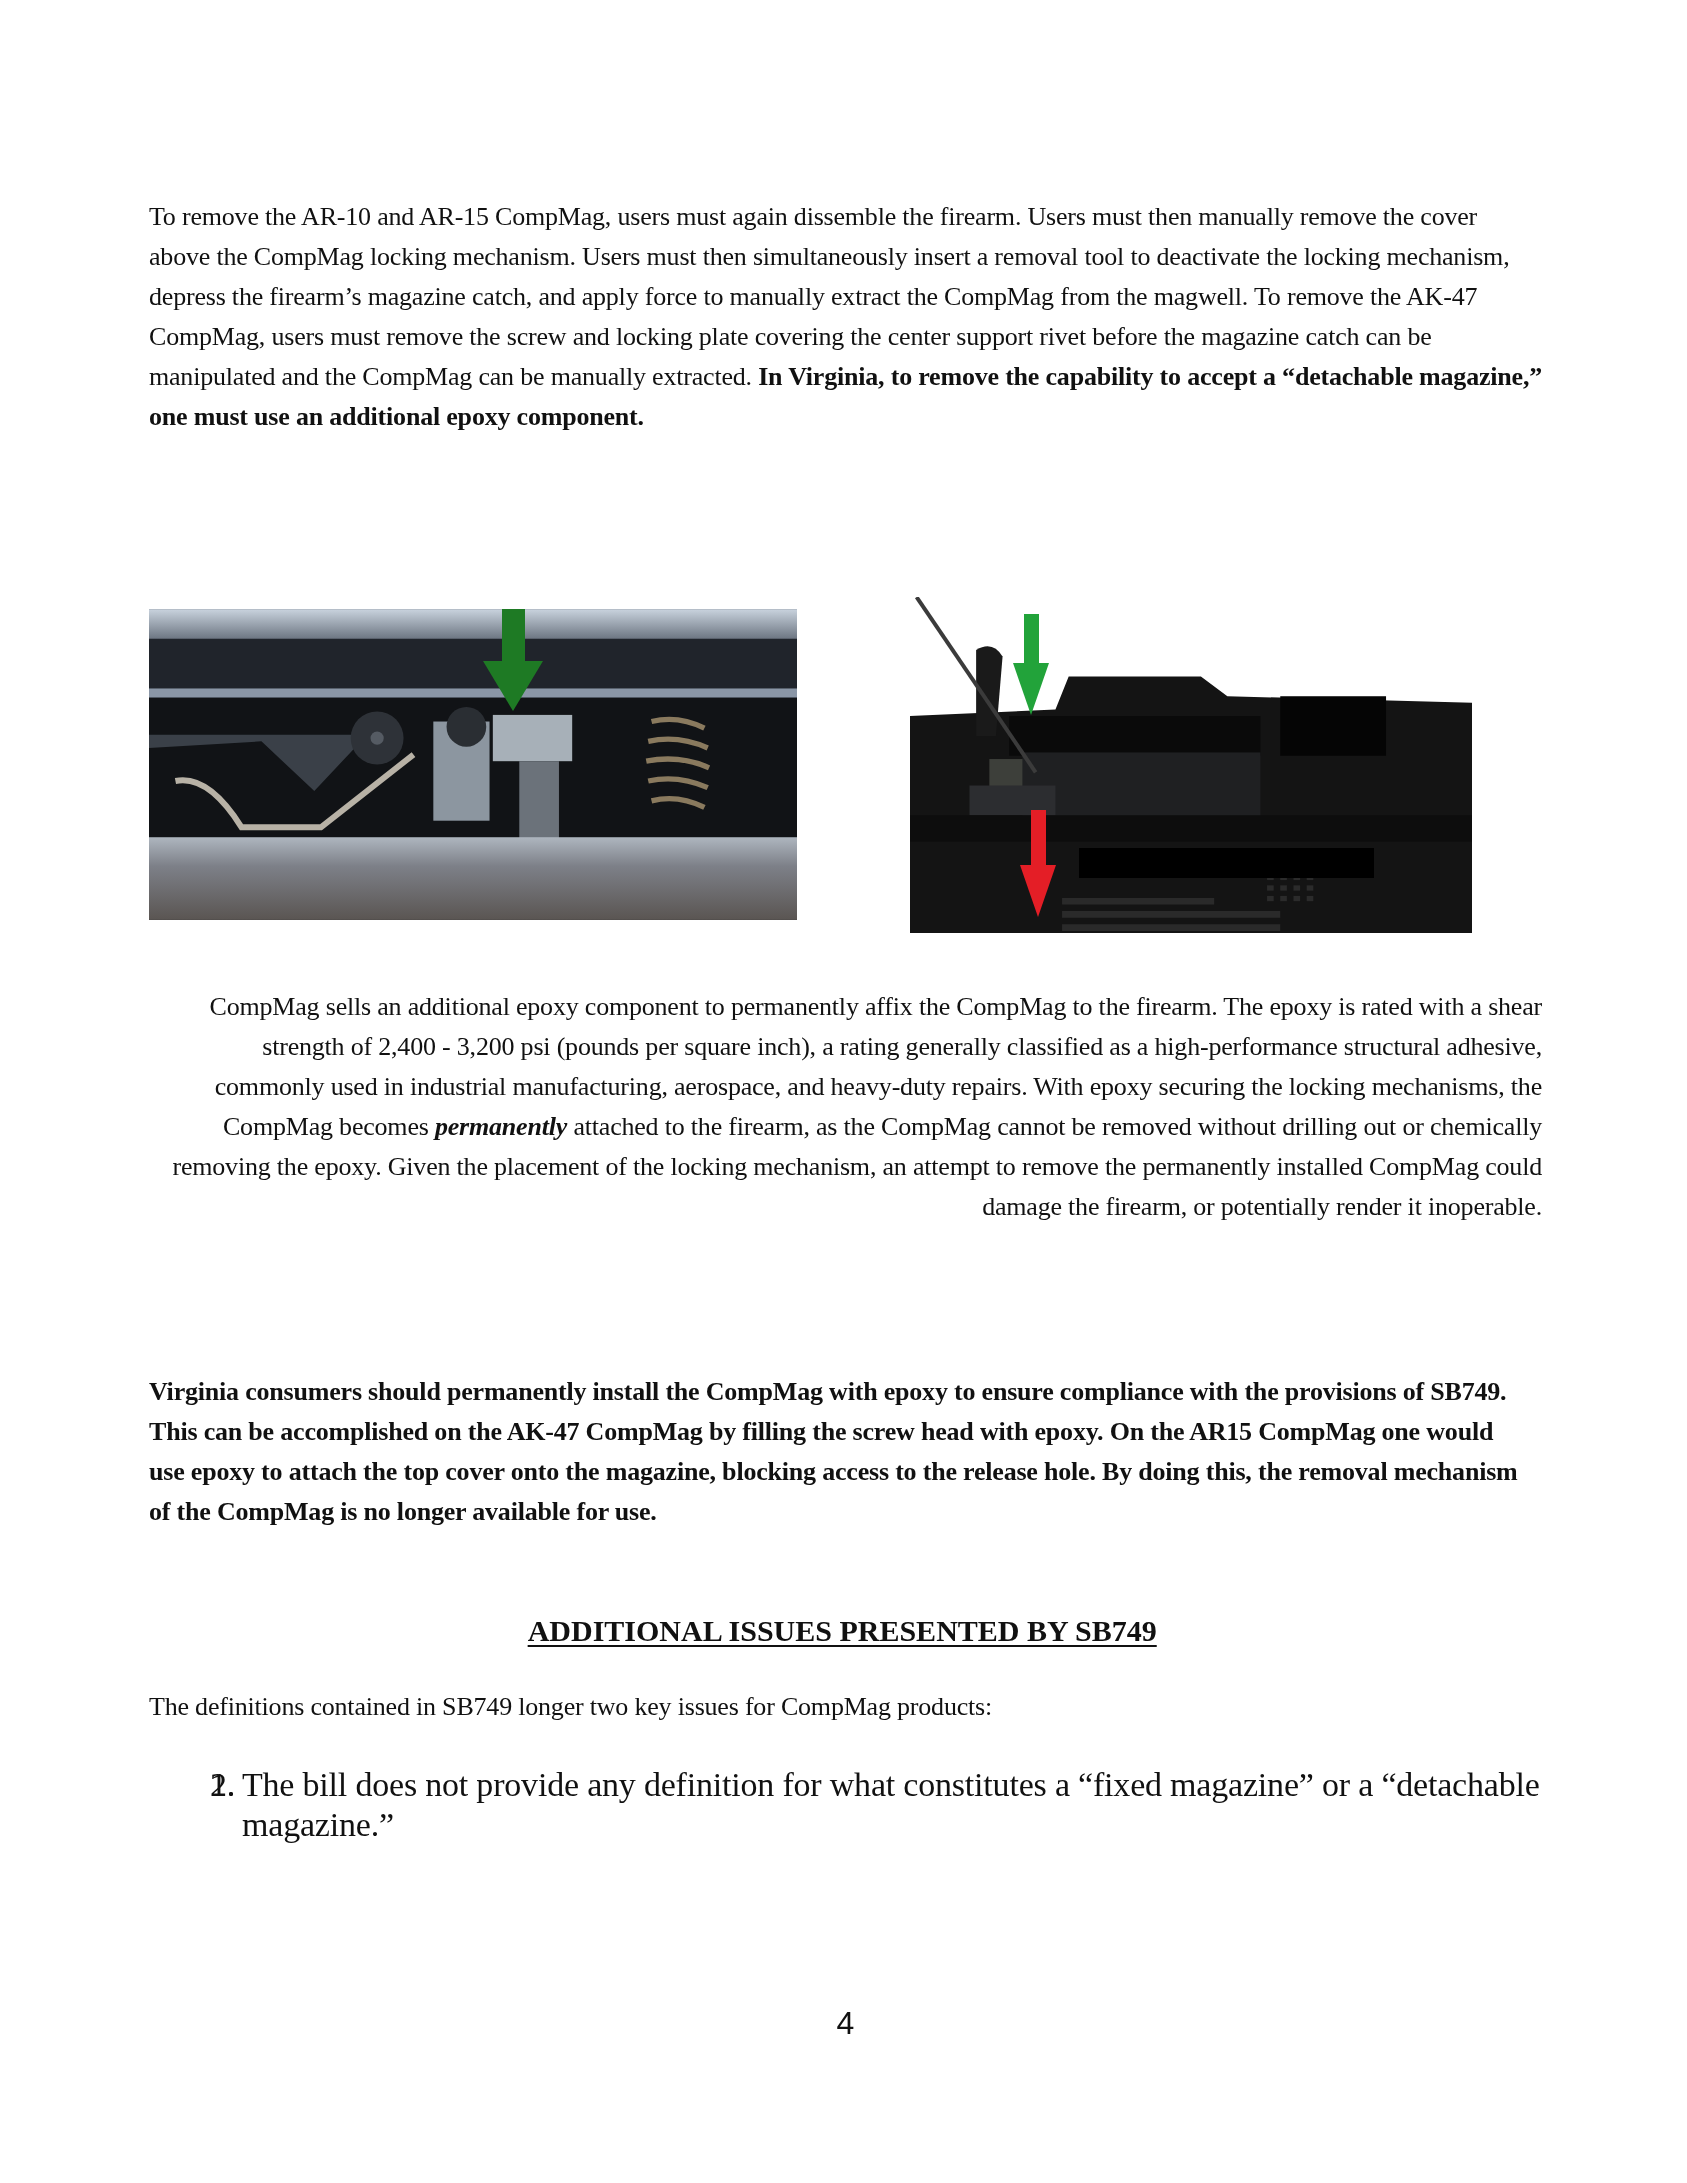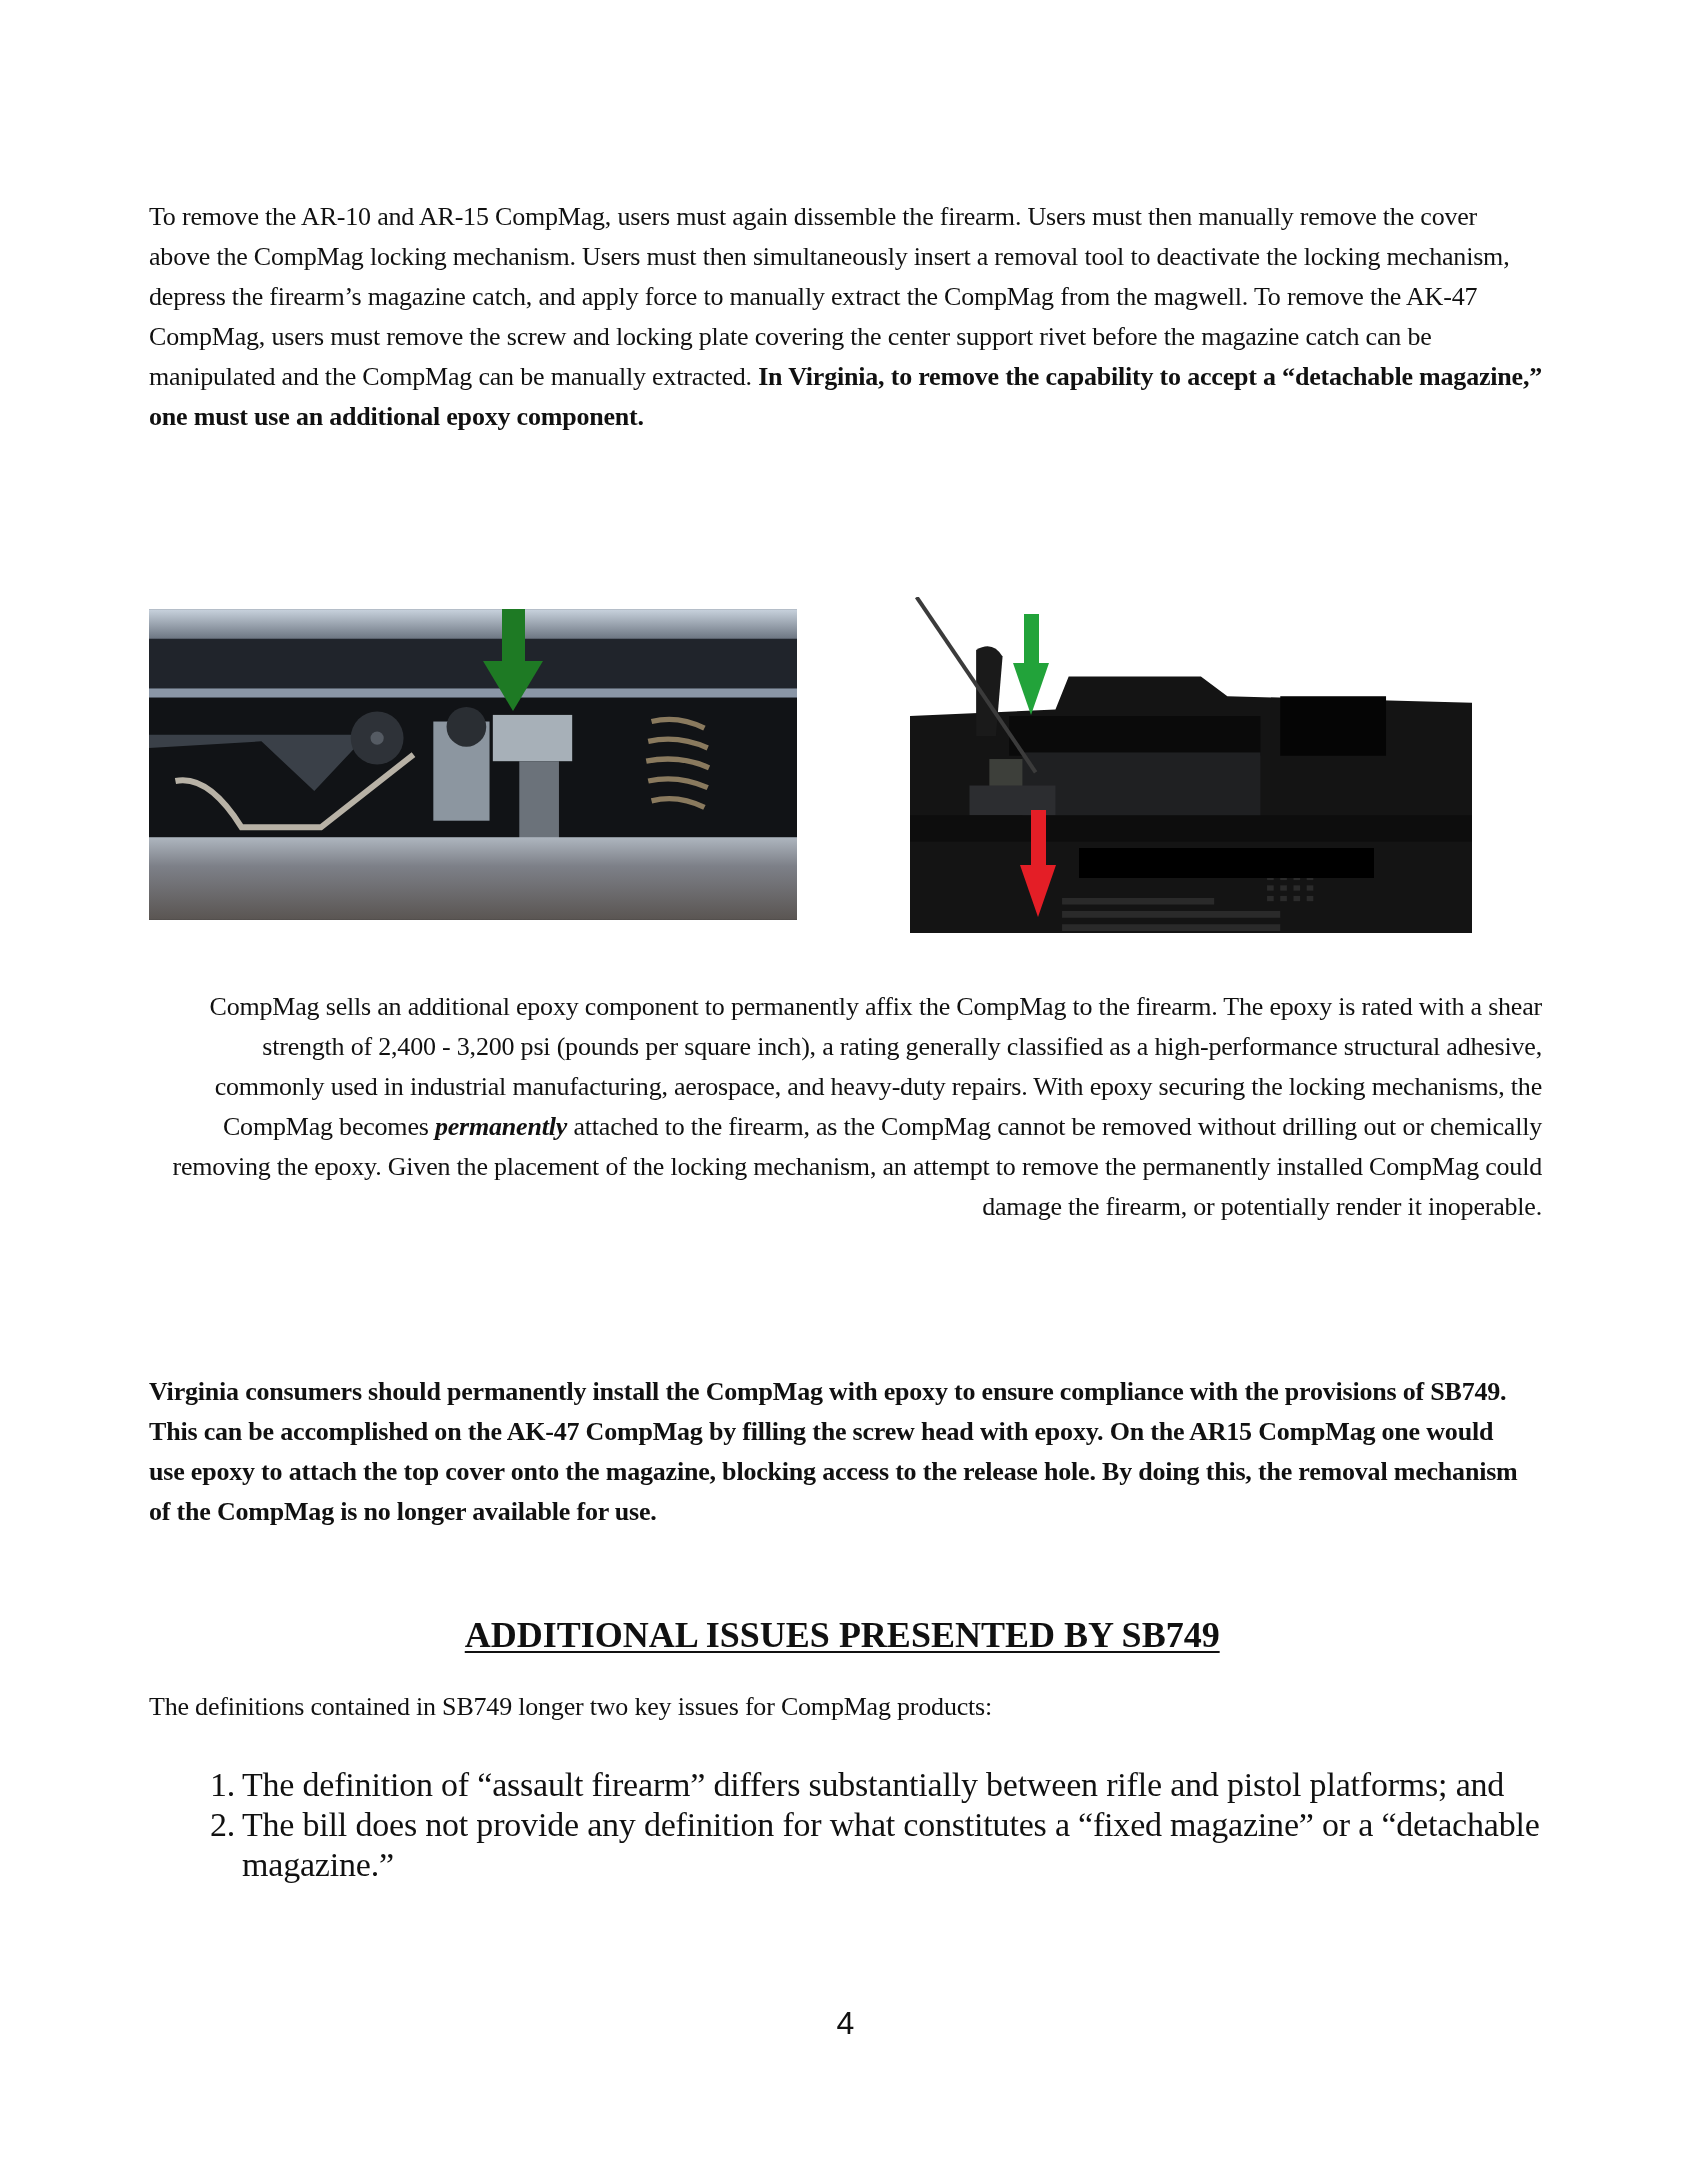--- a/index.html
+++ b/index.html
@@ -13,21 +13,21 @@
     font-size: 26px; line-height: 40px; margin: 0; position: absolute; left: 0; width: 1393px;
     letter-spacing: -0.2px;
   }
   .bold { font-weight: bold; }
   .bi { font-weight: bold; font-style: italic; }
   #p1 { top: 197px; }
   #p2 { top: 987px; text-align: right; }
   #p3 { top: 1372px; font-weight: bold; width: 1376px; }
   #heading {
     position: absolute; top: 1614px; left: 0; width: 1393px; text-align: center;
-    font-size: 36px; font-weight: bold; margin: 0;
+    font-size: 30px; font-weight: bold; margin: 0;
   }
   #heading span { text-decoration: underline; text-decoration-thickness: 2px; text-underline-offset: 4px; padding-right: 6.6px; }
   #p4 { top: 1687px; }
   .list { position: absolute; top: 1765px; left: 0; width: 1393px; margin: 0; padding: 0; list-style: none; font-size: 34px; line-height: 40px; letter-spacing: -0.2px; }
   .list li { position: relative; padding-left: 93px; }
   .list .num { position: absolute; left: 50px; top: 0; width: 36px; text-align: right; }
   #page-number { position: absolute; top: 2005px; left: 0; width: 1393px; text-align: center; font-size: 32px; font-family: "Liberation Sans", sans-serif; }
 
   
   .fig { position: absolute; overflow: hidden; }
@@ -44,21 +44,21 @@
 
   <p class="para" id="p2"><span>CompMag sells an additional epoxy component to permanently affix the CompMag to the firearm. The epoxy is rated with a shear strength of 2,400 - 3,200 psi (pounds per square inch), a rating generally classified as a high-performance structural adhesive, commonly used in industrial manufacturing, aerospace, and heavy-duty repairs. With epoxy securing the locking mechanisms, the CompMag becomes </span><span class="bi">permanently</span><span> attached to the firearm, as the CompMag cannot be removed without drilling out or chemically removing the epoxy. Given the placement of the locking mechanism, an attempt to remove the permanently installed CompMag could damage the firearm, or potentially render it inoperable.</span></p>
 
   <p class="para" id="p3">Virginia consumers should permanently install the CompMag with epoxy to ensure compliance with the provisions of SB749. This can be accomplished on the AK-47 CompMag by filling the screw head with epoxy. On the AR15 CompMag one would use epoxy to attach the top cover onto the magazine, blocking access to the release hole. By doing this, the removal mechanism of the CompMag is no longer available for use.</p>
 
   <h2 id="heading"><span>ADDITIONAL ISSUES PRESENTED BY SB749</span></h2>
 
   <p class="para" id="p4">The definitions contained in SB749 longer two key issues for CompMag products:</p>
 
   <ol class="list">
-    <li><span class="num">1.</span><span>The definition of “assault firearm” differs substantially between rifle and pistol platforms; and</span></li>
+    <li><span class="num">1.</span></li>
     <li><span class="num">2.</span><span>The bill does not provide any definition for what constitutes a “fixed magazine” or a “detachable magazine.”</span></li>
   </ol>
 
   <div id="page-number">4</div>
 </div>
 
 <div class="fig" id="fig1">
   <svg width="648" height="311" viewBox="0 0 980 470">
     <defs>
       <linearGradient id="g1top" x1="0" y1="0" x2="0" y2="1">

